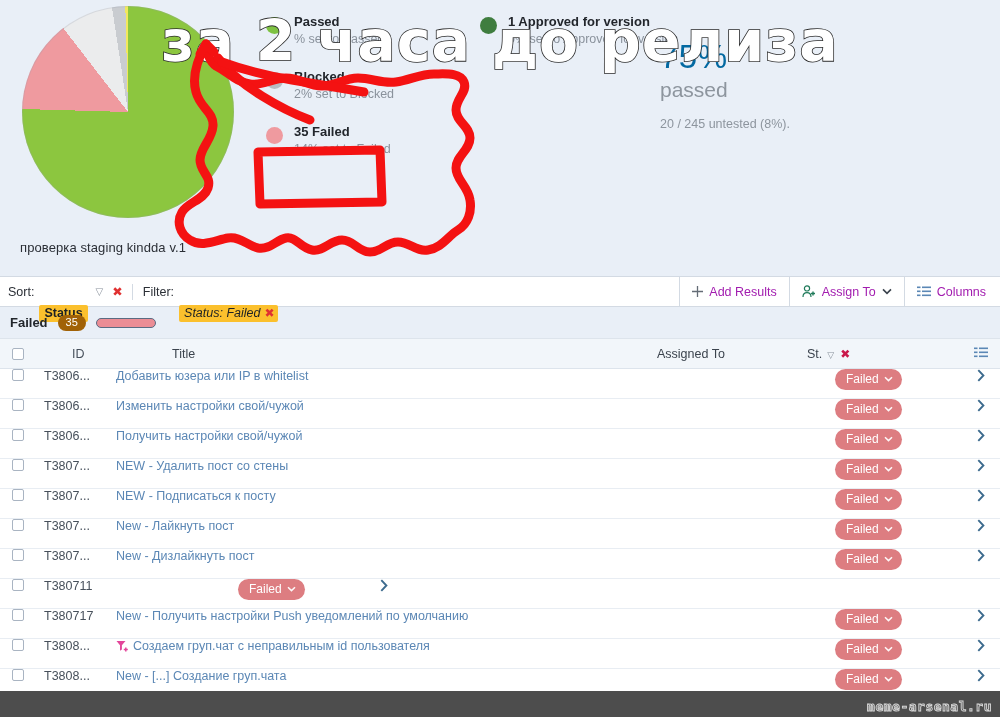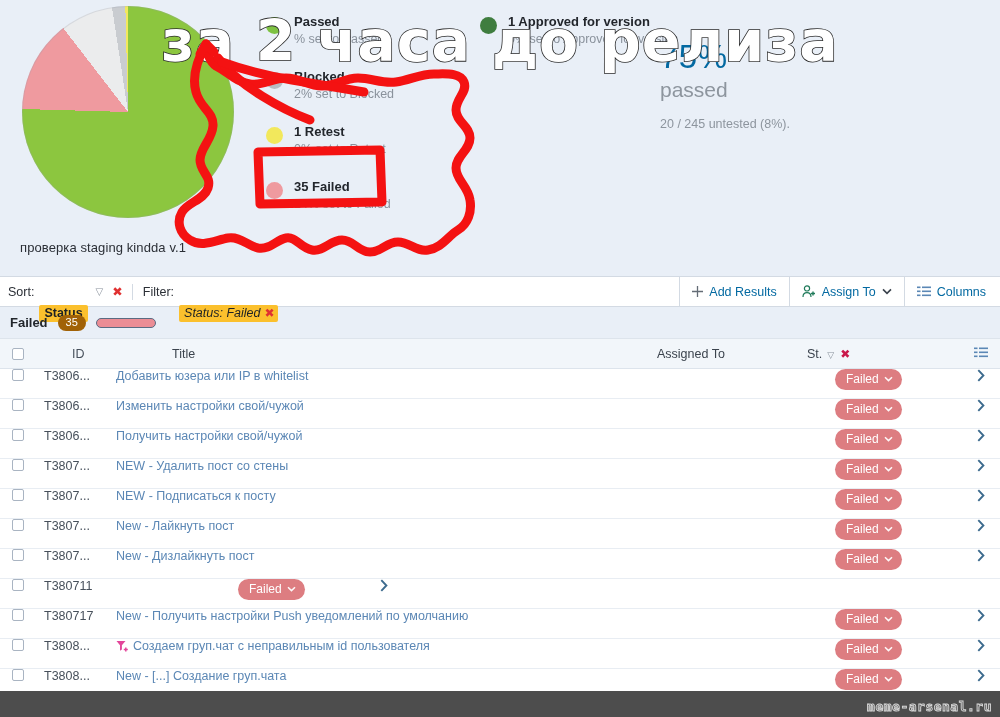--- a/index.html
+++ b/index.html
@@ -62,21 +62,21 @@
     background: #fbc02d; color: #1d2125; font-weight: bold;
     padding: 1px 5px 2px; border-radius: 2px; font-size: 12.5px; margin-top: 44px;
   }
   .chip.italic { font-style: italic; font-weight: normal; padding-right: 3px; }
   .chip-x { color: #e03131; font-weight: bold; font-size: 12px; margin-left: 4px; cursor: pointer; }
   .sortarrow { color: #8a929c; font-size: 10px; margin: 0 9px 0 8px; }
   .xbtn { color: #e03131; font-weight: bold; font-size: 12.5px; margin-right: 9px; cursor: pointer; }
   .divider { width: 1px; height: 16px; background: #d3dae3; margin: 0 10px 0 0; }
   .tbtn {
     display: flex; align-items: center; gap: 6px;
-    padding: 0 12px; font-size: 12.5px; color: #0369a1;
+    padding: 0 12px; font-size: 12.5px; color: #a21caf;
     border-right: 1px solid #d3dae3; cursor: pointer; white-space: nowrap;
   }
   .tbtn:last-child { border-right: none; padding-right: 14px; }
   .tbtn .ico { display: inline-flex; align-items: center; }
 
   
   .grouphdr {
     display: flex; align-items: center; gap: 10px;
     height: 31px; padding: 0 10px;
     background: #e9eff7;
@@ -167,25 +167,20 @@
     <div class="legend">
       <div class="leg-item">
         <span class="leg-dot" style="background:#7ec242"></span>
         <div class="leg-title">Passed</div>
         <div class="leg-sub">% set to Passed</div>
       </div>
       <div class="leg-item">
         <span class="leg-dot" style="background:#b7bcc2"></span>
         <div class="leg-title">Blocked</div>
         <div class="leg-sub">2% set to Blocked</div>
-      </div>
-      <div class="leg-item">
-        <span class="leg-dot" style="background:#f2e85c"></span>
-        <div class="leg-title">1 Retest</div>
-        <div class="leg-sub">0% set to Retest</div>
       </div>
       <div class="leg-item">
         <span class="leg-dot" style="background:#ef9a9f"></span>
         <div class="leg-title">35 Failed</div>
         <div class="leg-sub">14% set to Failed</div>
       </div>
     </div>
 
     <div class="legend col2">
       <div class="leg-item">

